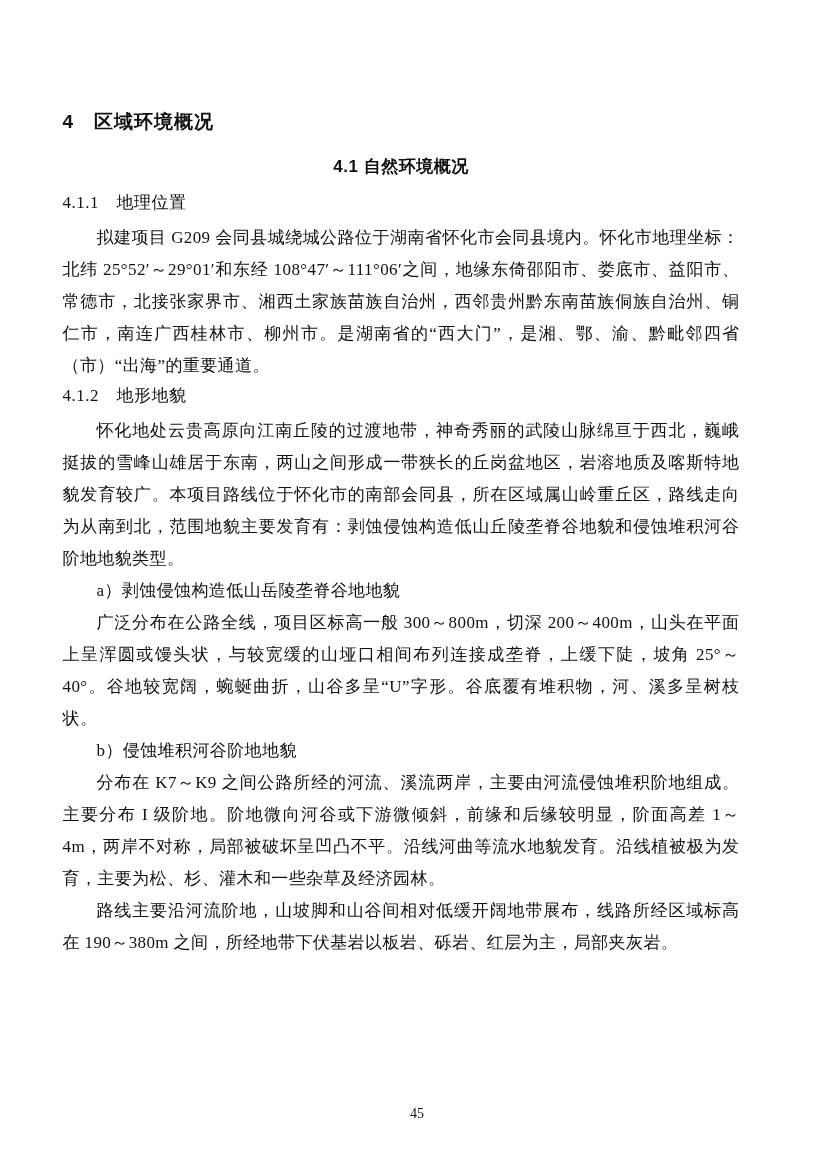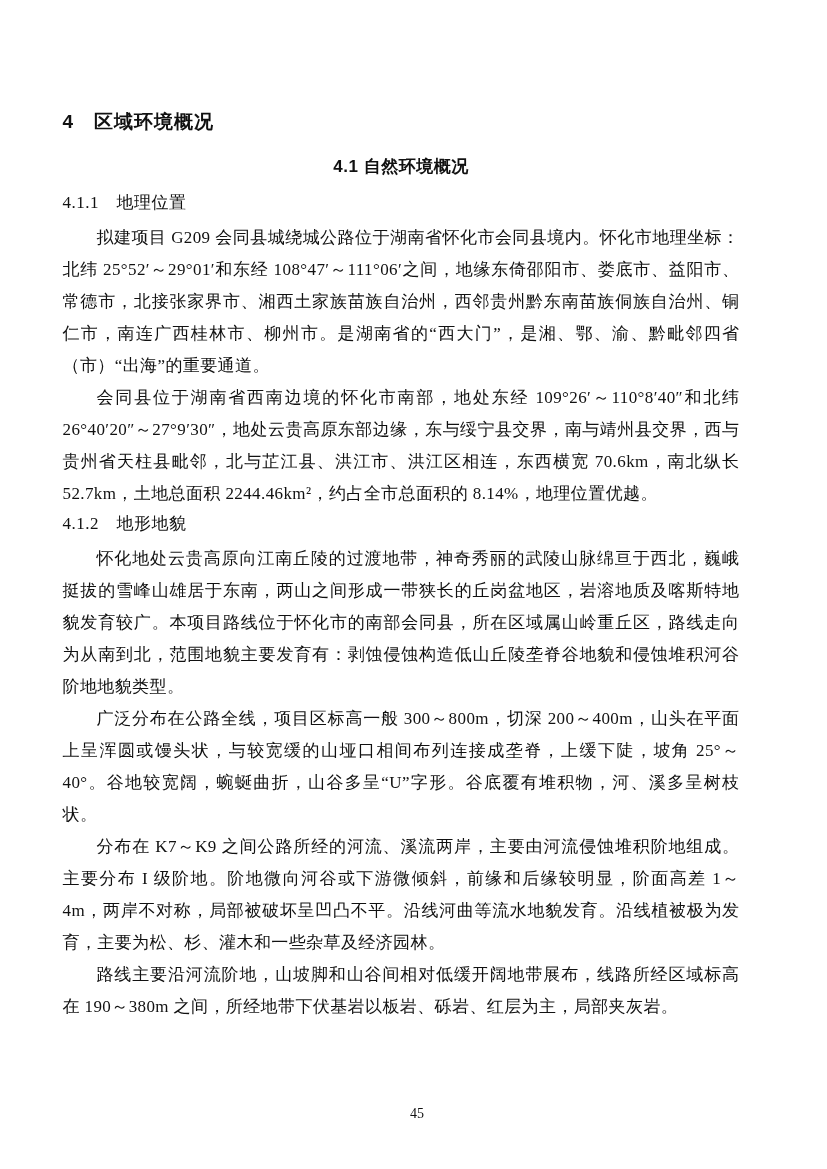--- a/index.html
+++ b/index.html
@@ -75,29 +75,30 @@
 <div class="page">
 
   <h1 class="h-chapter">4　区域环境概况</h1>
 
   <h2 class="h-section">4.1 自然环境概况</h2>
 
   <h3 class="h-sub">4.1.1　地理位置</h3>
 
   <p class="para">拟建项目 G209 会同县城绕城公路位于湖南省怀化市会同县境内。怀化市地理坐标：北纬 25°52′～29°01′和东经 108°47′～111°06′之间，地缘东倚邵阳市、娄底市、益阳市、常德市，北接张家界市、湘西土家族苗族自治州，西邻贵州黔东南苗族侗族自治州、铜仁市，南连广西桂林市、柳州市。是湖南省的“西大门”，是湘、鄂、渝、黔毗邻四省（市）“出海”的重要通道。</p>
 
-  <p class="para">会同县位于湖南省西南边境的怀化市南部，地处东经 109°26′～110°8′40″和北纬 26°40′20″～27°9′30″，地处云贵高原东部边缘，东与绥宁县交界，南与靖州县交界，西与贵州省天柱县毗邻，北与芷江县、洪江市、洪江区相连，东西横宽 70.6km，南北纵长 52.7km，土地总面积 2244.46km²，约占全市总面积的 8.14%，地理位置优越。</p>
 
   <h3 class="h-sub">4.1.2　地形地貌</h3>
 
   <p class="para">怀化地处云贵高原向江南丘陵的过渡地带，神奇秀丽的武陵山脉绵亘于西北，巍峨挺拔的雪峰山雄居于东南，两山之间形成一带狭长的丘岗盆地区，岩溶地质及喀斯特地貌发育较广。本项目路线位于怀化市的南部会同县，所在区域属山岭重丘区，路线走向为从南到北，范围地貌主要发育有：剥蚀侵蚀构造低山丘陵垄脊谷地貌和侵蚀堆积河谷阶地地貌类型。</p>
 
+  <p class="list-head">a）剥蚀侵蚀构造低山岳陵垄脊谷地地貌</p>
 
   <p class="para">广泛分布在公路全线，项目区标高一般 300～800m，切深 200～400m，山头在平面上呈浑圆或馒头状，与较宽缓的山垭口相间布列连接成垄脊，上缓下陡，坡角 25°～40°。谷地较宽阔，蜿蜒曲折，山谷多呈“U”字形。谷底覆有堆积物，河、溪多呈树枝状。</p>
 
+  <p class="list-head">b）侵蚀堆积河谷阶地地貌</p>
 
   <p class="para">分布在 K7～K9 之间公路所经的河流、溪流两岸，主要由河流侵蚀堆积阶地组成。主要分布 I 级阶地。阶地微向河谷或下游微倾斜，前缘和后缘较明显，阶面高差 1～4m，两岸不对称，局部被破坏呈凹凸不平。沿线河曲等流水地貌发育。沿线植被极为发育，主要为松、杉、灌木和一些杂草及经济园林。</p>
 
   <p class="para">路线主要沿河流阶地，山坡脚和山谷间相对低缓开阔地带展布，线路所经区域标高在 190～380m 之间，所经地带下伏基岩以板岩、砾岩、红层为主，局部夹灰岩。</p>
 
   <div class="page-number">45</div>
 
 </div>
 
 </body></html>

